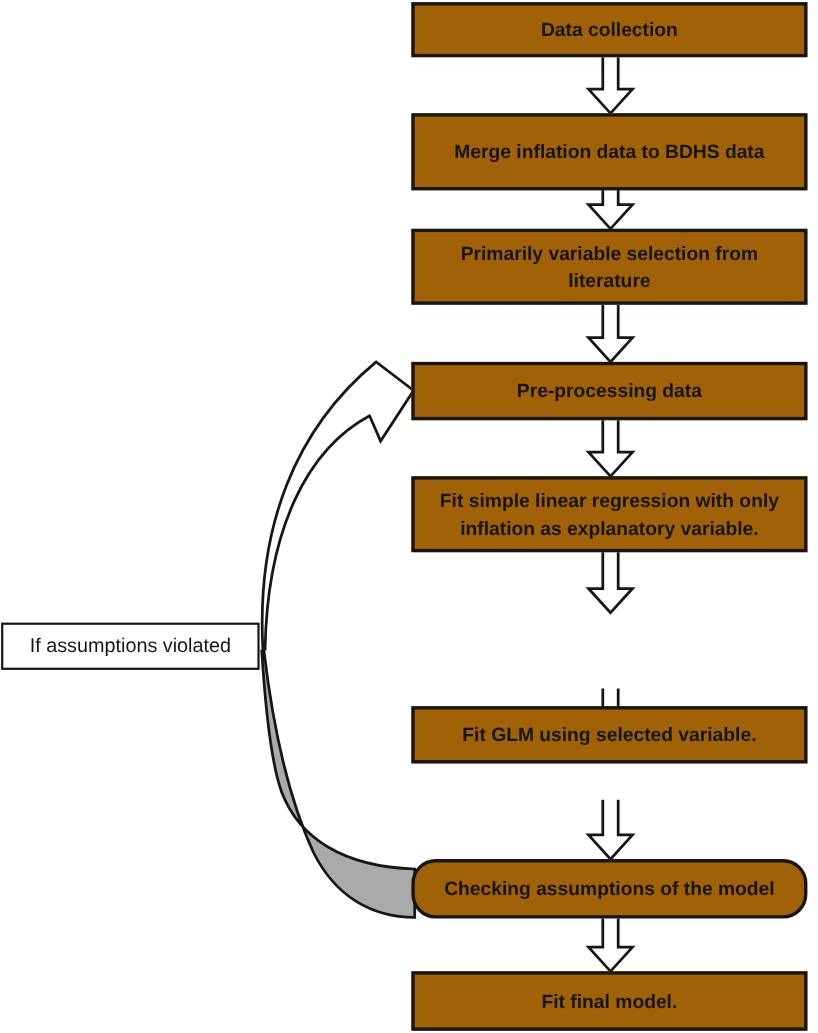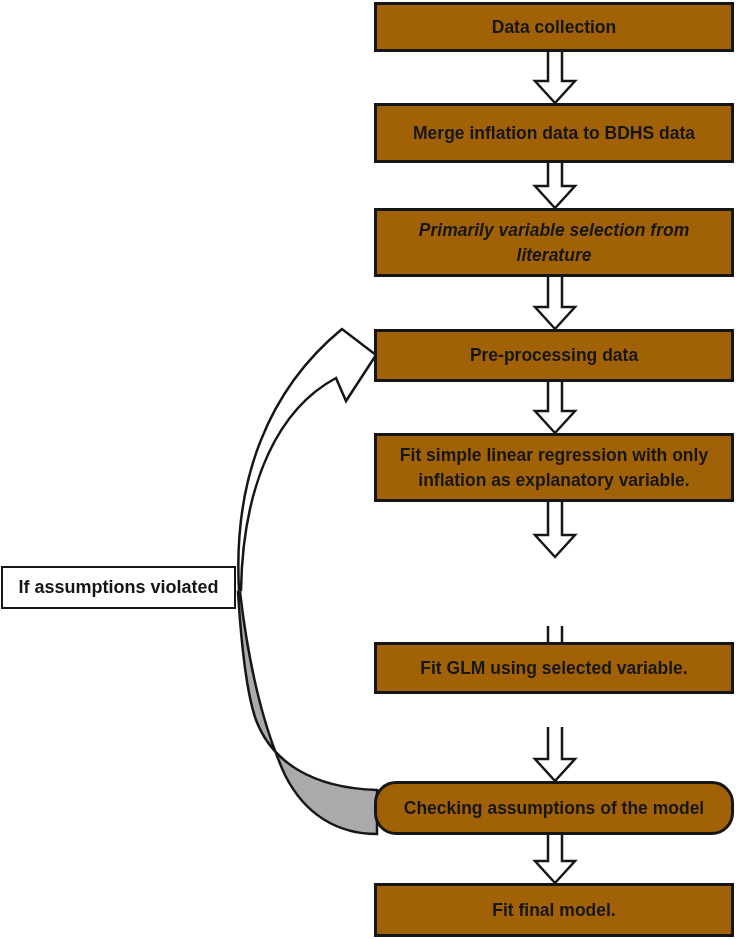--- a/index.html
+++ b/index.html
@@ -34,22 +34,22 @@
     justify-content: center;
     text-align: center;
     color: #161616;
     font-size: 17.5px;
     font-weight: 700;
     line-height: 1.42;
     white-space: pre-line;
     padding: 0 10px;
   }
   .b1 { top: 2px;   height: 50px; }
-  .b2 { top: 103px; height: 60px; }
-  .b3 { top: 208px; height: 69px; font-style: italic; }
+  .b2 { top: 103px; height: 70px; }
+  .b3 { top: 208px; height: 69px; }
   .b4 { top: 329px; height: 53px; }
   .b5 { top: 433px; height: 69px; }
   .b6 { top: 557px; height: 69px; }
   .b7 { top: 642px; height: 52px; }
   .b8 { top: 781px; height: 54px; border-radius: 22px; }
   .b9 { top: 883px; height: 54px; }
   .side-label {
     position: absolute;
     left: 1px;
     top: 566px;
@@ -57,21 +57,21 @@
     height: 43px;
     box-sizing: border-box;
     border: 2.5px solid #161616;
     background: #ffffff;
     display: flex;
     align-items: center;
     justify-content: center;
     text-align: center;
     color: #161616;
     font-size: 18px;
-    font-weight: 700;
+    font-weight: 400;
   }
 </style>
 </head>
 <body>
 
 <div id="canvas">
 
   <svg id="arrow-layer" viewBox="0 0 744 939" xmlns="http://www.w3.org/2000/svg">
 
     <path d="M 377,790 C 312,788 272,762 256,720 C 247,695 241,640 238,592 L 240,592 C 248,660 262,725 285,775 C 305,815 338,834 377,834 Z" fill="#aaaaaa" stroke="#161616" stroke-width="2.5" stroke-miterlimit="8"></path>

